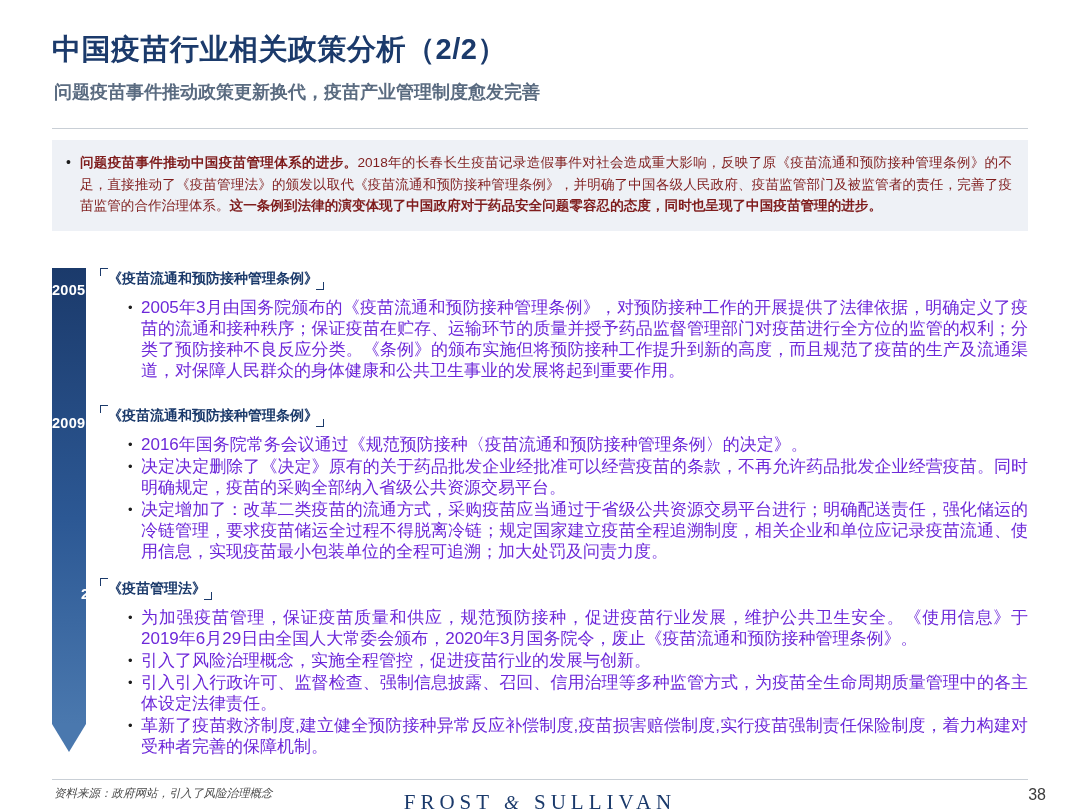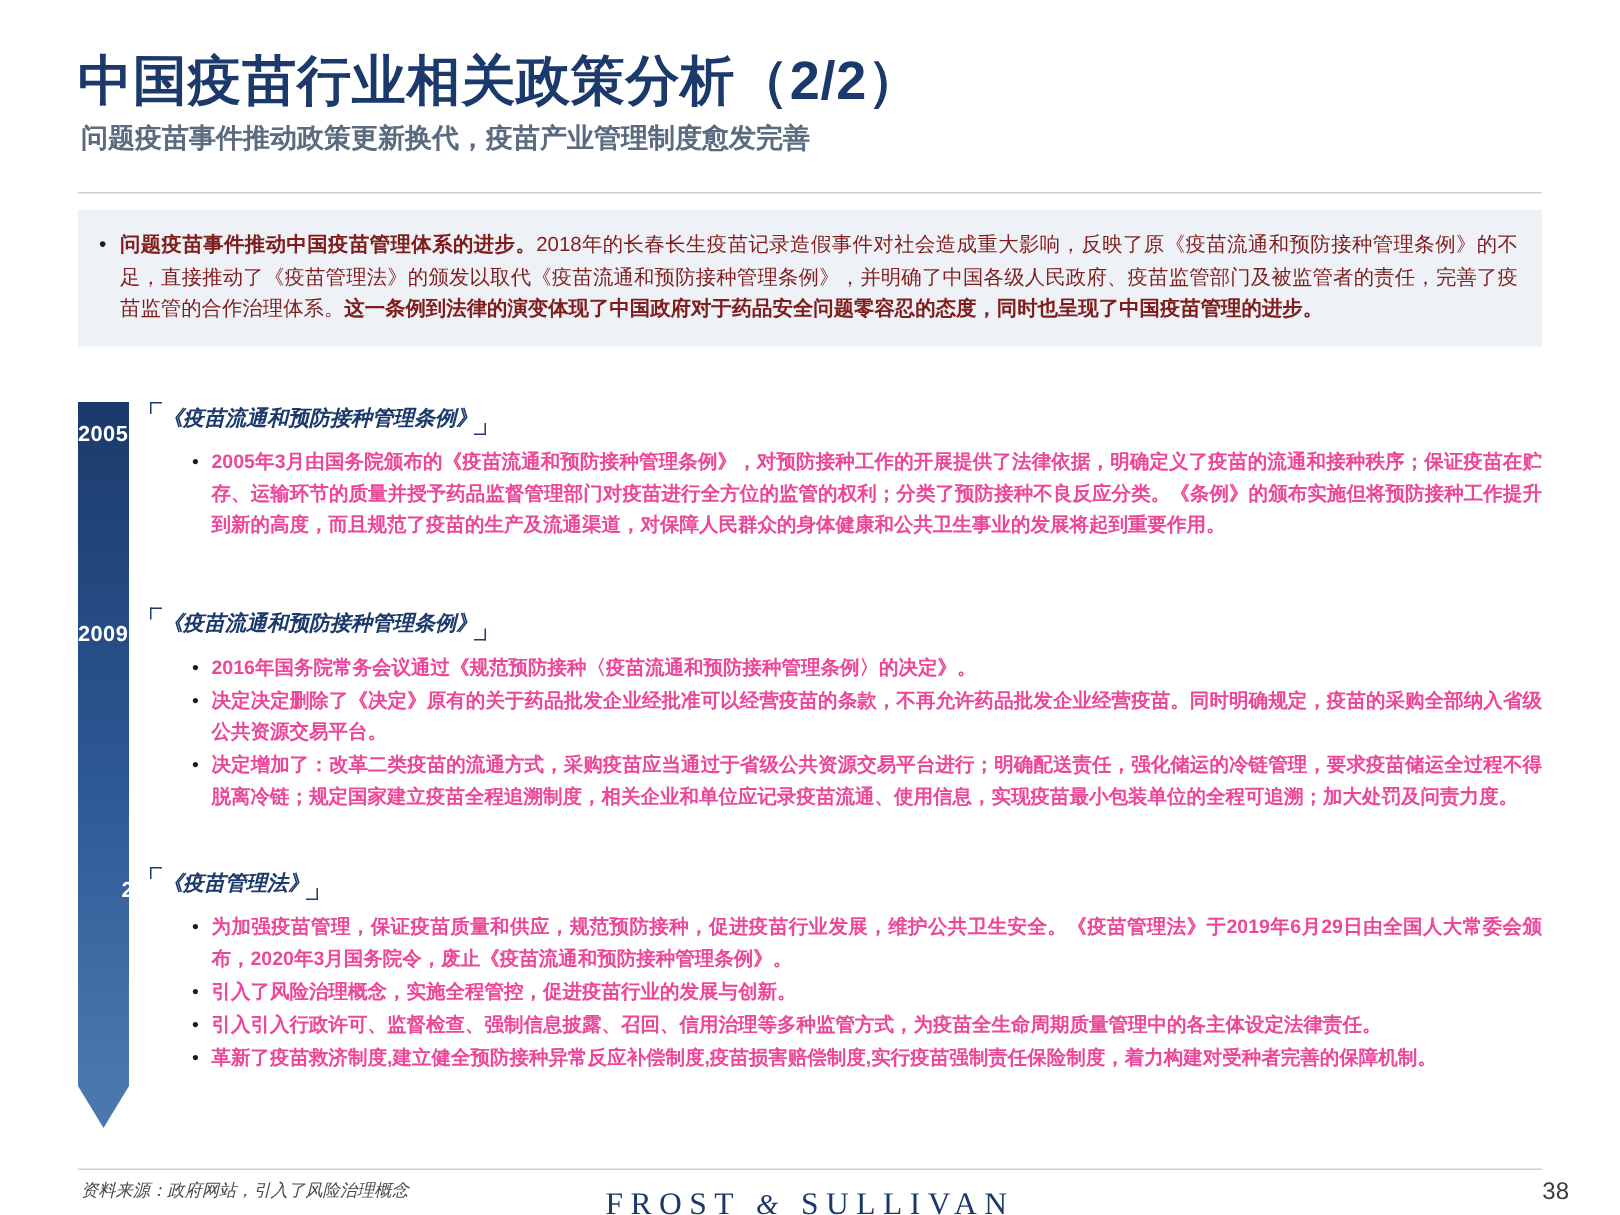--- a/index.html
+++ b/index.html
@@ -19,21 +19,21 @@
     position: relative;
     width: 1080px;
     height: 810px;
     box-sizing: border-box;
   }
   
   .title {
     position: absolute;
     left: 52px;
     top: 30px;
-    font-size: 36px;
+    font-size: 29px;
     font-weight: bold;
     color: #1b3a6b;
     letter-spacing: 0.5px;
     white-space: nowrap;
   }
   .subtitle {
     position: absolute;
     left: 54px;
     top: 80px;
     font-size: 18px;
@@ -123,21 +123,20 @@
   .sec2 { top: 405px; }
   .sec3 { top: 578px; }
 
   .sec-head {
     position: relative;
     display: inline-block;
     padding: 2px 6px 2px 8px;
     font-size: 14px;
     font-weight: bold;
     color: #1b3a6b;
-    font-style: italic;
   }
   .sec-head::before {
     content: "";
     position: absolute;
     left: 0;
     top: 0;
     width: 7px;
     height: 7px;
     border-left: 1.5px solid #1b3a6b;
     border-top: 1.5px solid #1b3a6b;
@@ -162,25 +161,24 @@
     margin-bottom: 1px;
   }
   .b-mark {
     flex: 0 0 13px;
     font-size: 13px;
     line-height: 21px;
     color: #1b1b1b;
   }
   .b-text {
     flex: 1;
-    font-size: 13px;
+    font-size: 17px;
     line-height: 21px;
     text-align: justify;
-    color: #ec4899;
-    font-weight: bold;
+    color: #6d28d9;
   }
   
   .source {
     position: absolute;
     left: 54px;
     top: 786px;
     font-size: 11.5px;
     font-style: italic;
     color: #4a4a4a;
   }
@@ -263,21 +261,21 @@
           <div class="b-text">决定增加了：改革二类疫苗的流通方式，采购疫苗应当通过于省级公共资源交易平台进行；明确配送责任，强化储运的冷链管理，要求疫苗储运全过程不得脱离冷链；规定国家建立疫苗全程追溯制度，相关企业和单位应记录疫苗流通、使用信息，实现疫苗最小包装单位的全程可追溯；加大处罚及问责力度。</div>
         </div>
       </div>
   </div>
 
   <div class="section sec3">
     <div class="sec-head">《疫苗管理法》</div>
     <div class="bullets">
         <div class="bullet-row">
           <div class="b-mark">•</div>
-          <div class="b-text">为加强疫苗管理，保证疫苗质量和供应，规范预防接种，促进疫苗行业发展，维护公共卫生安全。《疫苗管理法》于2019年6月29日由全国人大常委会颁布，2020年3月国务院令，废止《疫苗流通和预防接种管理条例》。</div>
+          <div class="b-text">为加强疫苗管理，保证疫苗质量和供应，规范预防接种，促进疫苗行业发展，维护公共卫生安全。《使用信息》于2019年6月29日由全国人大常委会颁布，2020年3月国务院令，废止《疫苗流通和预防接种管理条例》。</div>
         </div>
         <div class="bullet-row">
           <div class="b-mark">•</div>
           <div class="b-text">引入了风险治理概念，实施全程管控，促进疫苗行业的发展与创新。</div>
         </div>
         <div class="bullet-row">
           <div class="b-mark">•</div>
           <div class="b-text">引入引入行政许可、监督检查、强制信息披露、召回、信用治理等多种监管方式，为疫苗全生命周期质量管理中的各主体设定法律责任。</div>
         </div>
         <div class="bullet-row">

